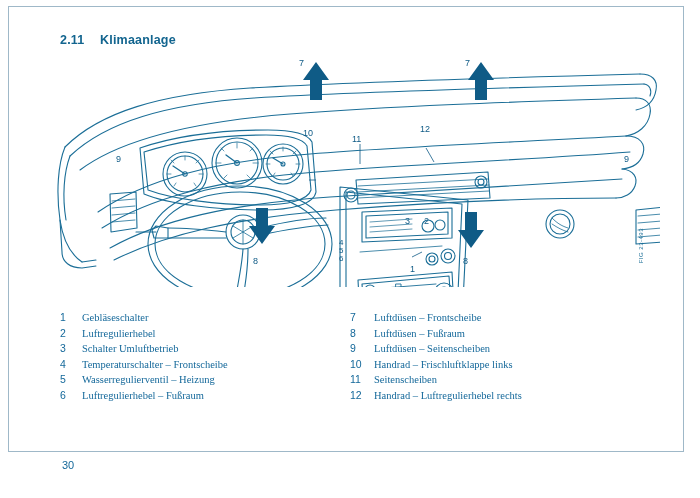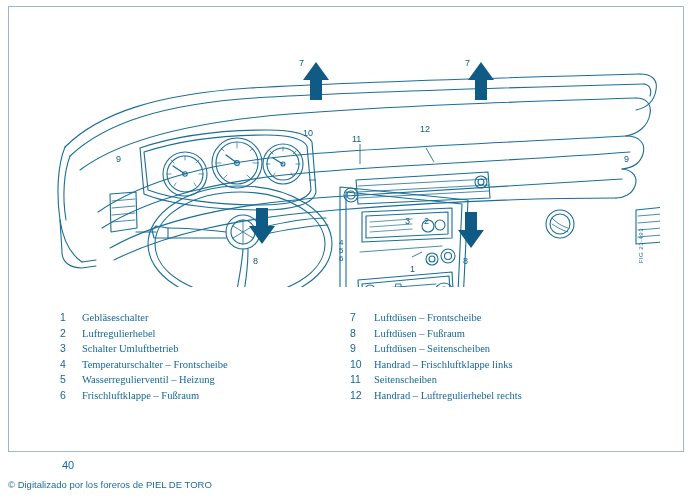--- a/index.html
+++ b/index.html
@@ -127,20 +127,23 @@
     fill: #0f5b86;
   }
 </style>
 </head>
 <body>
 
 <div class="page">
 
   <div class="page-border"></div>
 
+  <div class="heading">
+    <span class="num">2.11</span><span>Klimaanlage</span>
+  </div>
 
   <div class="illus">
     <svg width="620" height="235" viewBox="0 0 620 235" xmlns="http://www.w3.org/2000/svg">
       <g fill="none" stroke="#1b6e97" stroke-width="1.1" stroke-linejoin="round" stroke-linecap="round">
 
         <path d="M25 95 C60 60 120 42 210 36 C310 30 450 26 600 22"></path>
         <path d="M30 104 C66 70 126 52 214 46 C314 40 452 36 604 32"></path>
 
         <path d="M600 22 C612 22 618 28 616 38 C614 50 606 56 596 58"></path>
         <path d="M604 32 C610 33 612 38 610 44"></path>
@@ -321,21 +324,21 @@
         <div class="legend-row">
           <span class="lnum">4</span>
           <span class="ltext">Temperaturschalter – Frontscheibe</span>
         </div>
         <div class="legend-row">
           <span class="lnum">5</span>
           <span class="ltext">Wasserregulierventil – Heizung</span>
         </div>
         <div class="legend-row">
           <span class="lnum">6</span>
-          <span class="ltext">Frischluftklappe – Fußraum</span>
+          <span class="ltext">Luftregulierhebel – Fußraum</span>
         </div>
       </div>
       <div class="legend-col right">
         <div class="legend-row">
           <span class="lnum">7</span>
           <span class="ltext">Luftdüsen – Frontscheibe</span>
         </div>
         <div class="legend-row">
           <span class="lnum">8</span>
           <span class="ltext">Luftdüsen – Fußraum</span>
@@ -353,16 +356,15 @@
           <span class="ltext">Seitenscheiben</span>
         </div>
         <div class="legend-row">
           <span class="lnum">12</span>
           <span class="ltext">Handrad – Luftregulierhebel rechts</span>
         </div>
       </div>
     </div>
   </div>
 
-  <div class="page-number">40</div>
-  <div class="credit">© Digitalizado por los foreros de PIEL DE TORO</div>
+  <div class="page-number">30</div>
 
 </div>
 
 </body></html>

